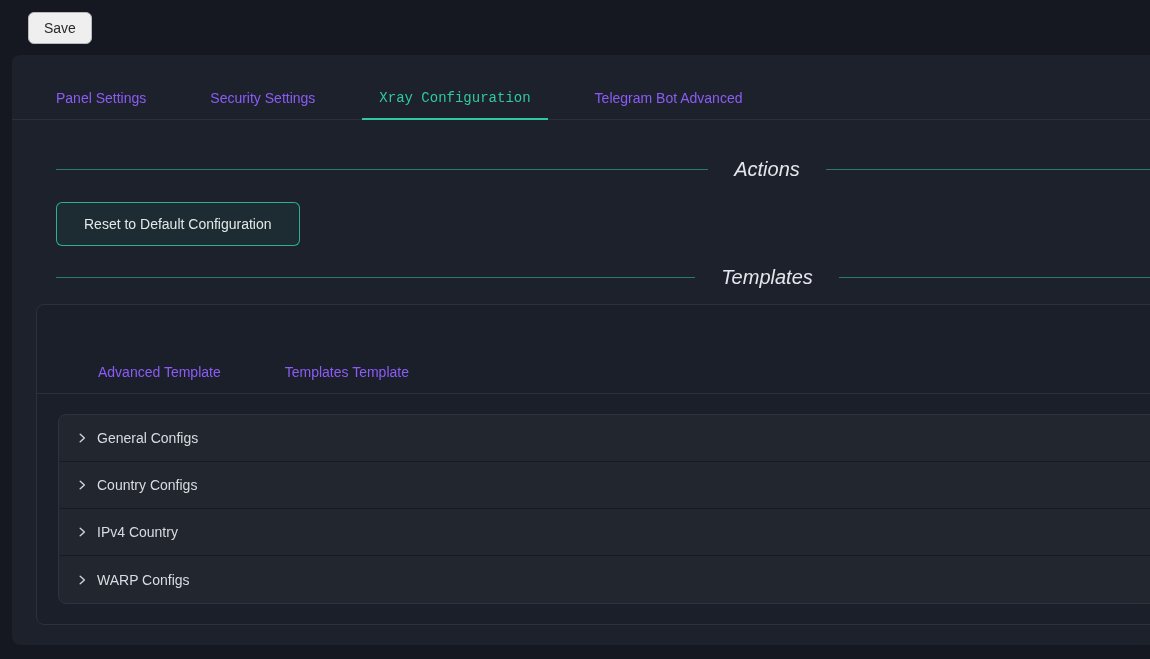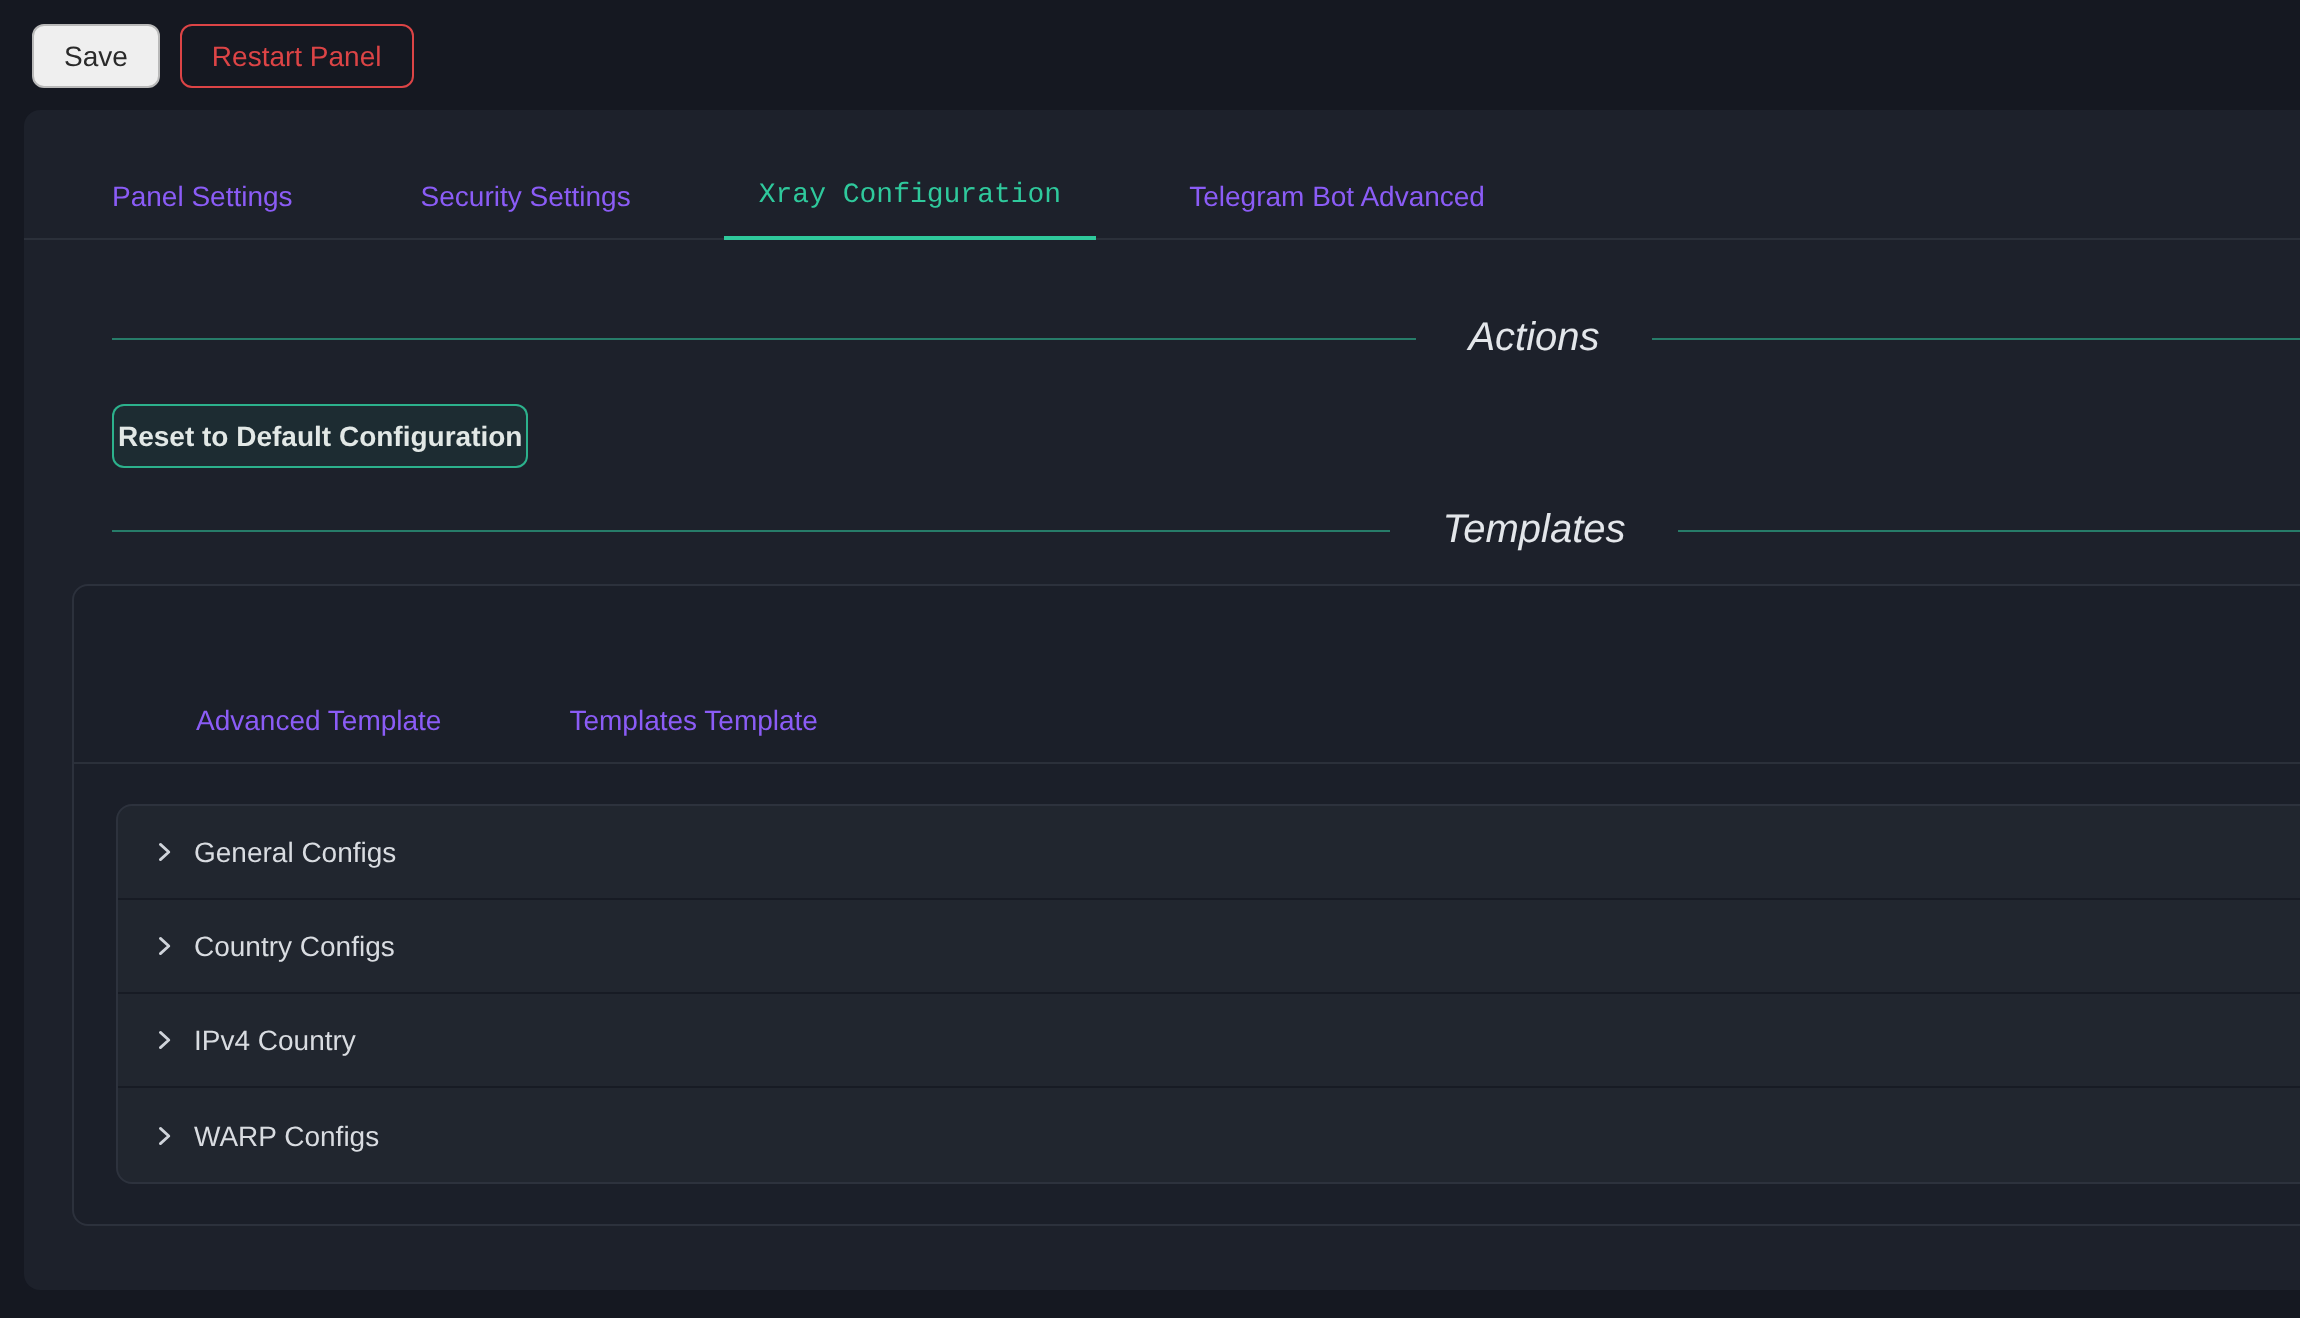--- a/index.html
+++ b/index.html
@@ -9,21 +9,21 @@
   *{box-sizing:border-box;margin:0;padding:0;}
   html,body{
     width:1150px;height:659px;overflow:hidden;
     background:#151821;
     font-family:"Liberation Sans","DejaVu Sans",sans-serif;
     font-size:14px;color:#d9dce1;
   }
   
   .topbar{
     height:55px;display:flex;align-items:center;gap:10px;
-    padding:0 16px;background:#151821;
+    padding:0 28px;background:#151821;
   }
   .btn{
     height:32px;padding:0 15px;border-radius:6px;font-size:14px;
     cursor:pointer;line-height:30px;
     font-family:"Liberation Sans","DejaVu Sans",sans-serif;
   }
   .btn-save{
     background:#efefef;color:#2a2a2a;border:1px solid #b9b9b9;
   }
   .btn-restart{
@@ -57,26 +57,25 @@
   }
   .divider .line{
     flex:1;height:1px;background:rgba(47,201,156,.55);
   }
   .divider-label{
     font-size:20px;color:#e3e6ea;white-space:nowrap;font-style:italic;
   }
   .divider-actions{margin-top:37px;}
   .divider-templates{margin-top:19px;}
   .btn-reset{
-    margin-top:21px;height:32px;padding:0 2px;border-radius:6px;
+    margin-top:21px;height:44px;padding:0 27px;border-radius:6px;
     background:rgba(47,201,156,.07);
     border:1px solid rgba(47,201,156,.85);
     color:#e2e8e6;font-size:14px;cursor:pointer;
     font-family:"Liberation Sans","DejaVu Sans",sans-serif;
-    font-weight:bold;
   }
   
   .inner-card{
     margin:15px 24px 0 24px;
     background:#1b1f29;border:1px solid #2c313c;border-radius:8px;
     padding:46px 0 20px 0;
   }
   .inner-tabs{padding-left:44px;border-bottom:1px solid #2b303a;}
   
   .accordion{
@@ -90,21 +89,20 @@
     border-bottom:1px solid #171b24;color:#d9dce1;
   }
   .acc-item:last-child{border-bottom:none;}
   .chev{display:inline-flex;width:14px;height:14px;align-items:center;justify-content:center;}
 </style>
 </head>
 <body>
 
 <div class="topbar">
   <button class="btn btn-save">Save</button>
-  <button class="btn btn-restart">Restart Panel</button>
 </div>
 
 <div class="card">
 
   <div class="tabs main-tabs">
     <div class="tab">Panel Settings</div>
     <div class="tab">Security Settings</div>
     <div class="tab active">Xray Configuration</div>
     <div class="tab">Telegram Bot Advanced</div>
   </div>

